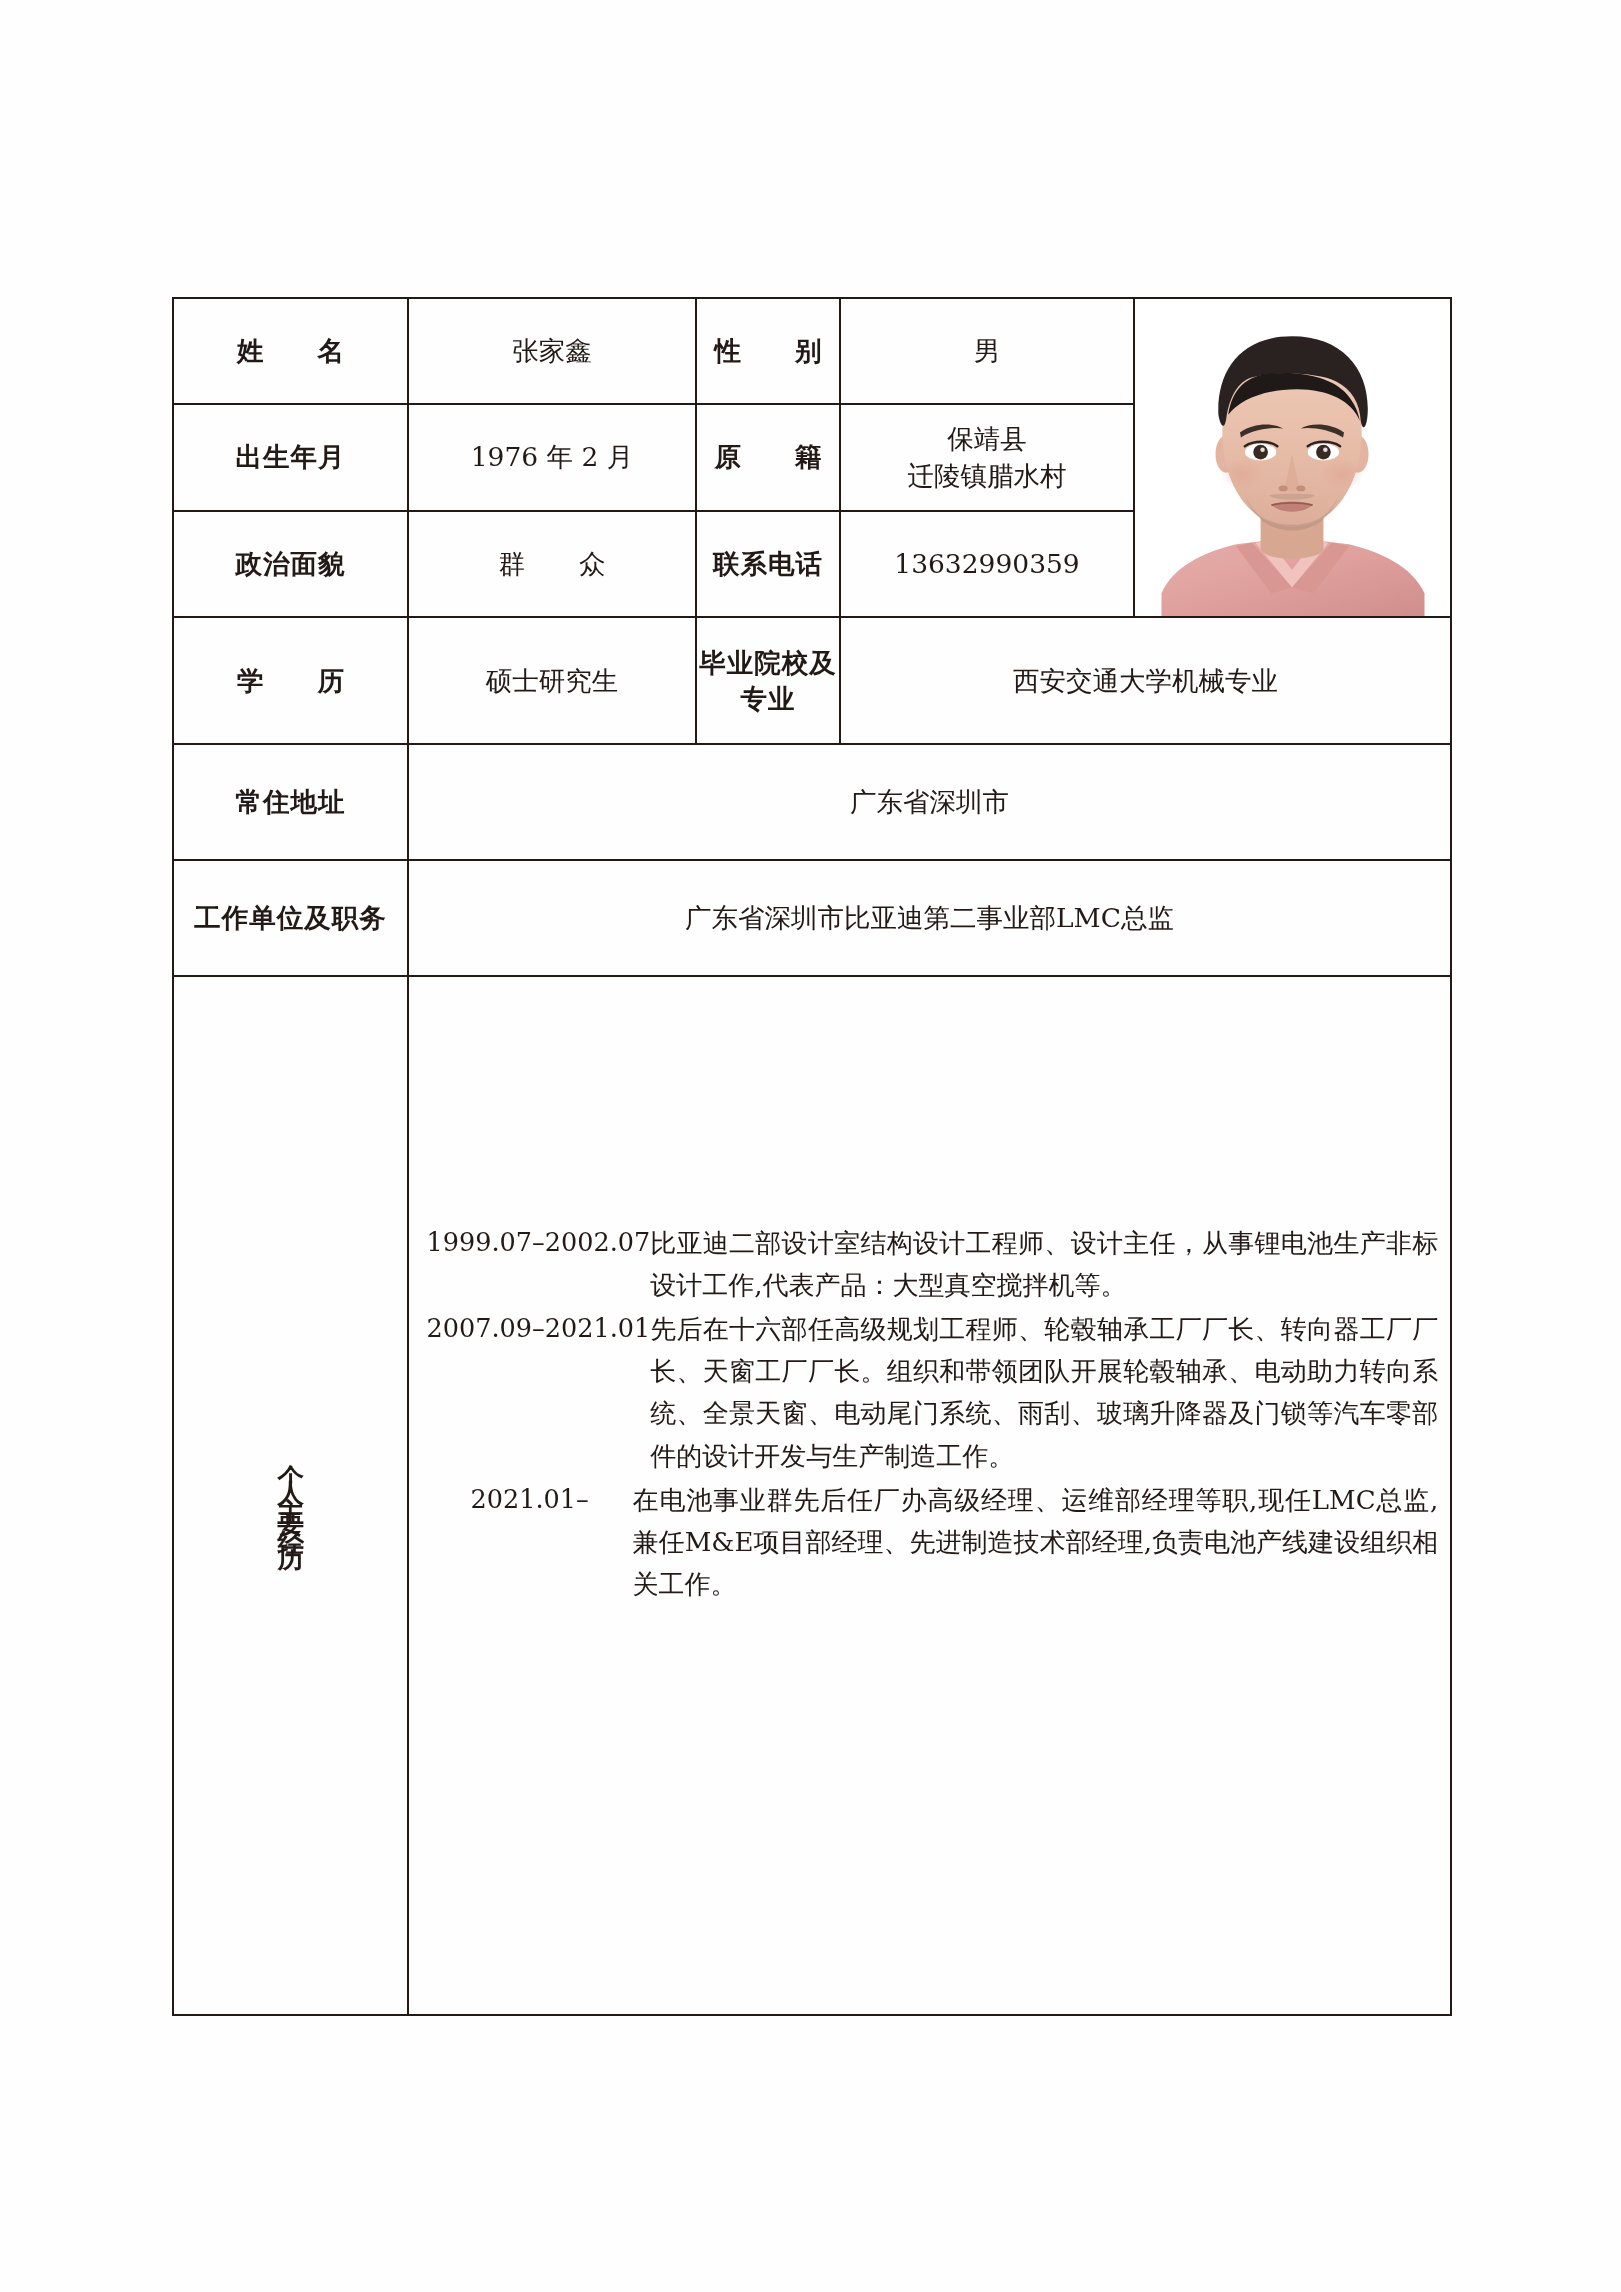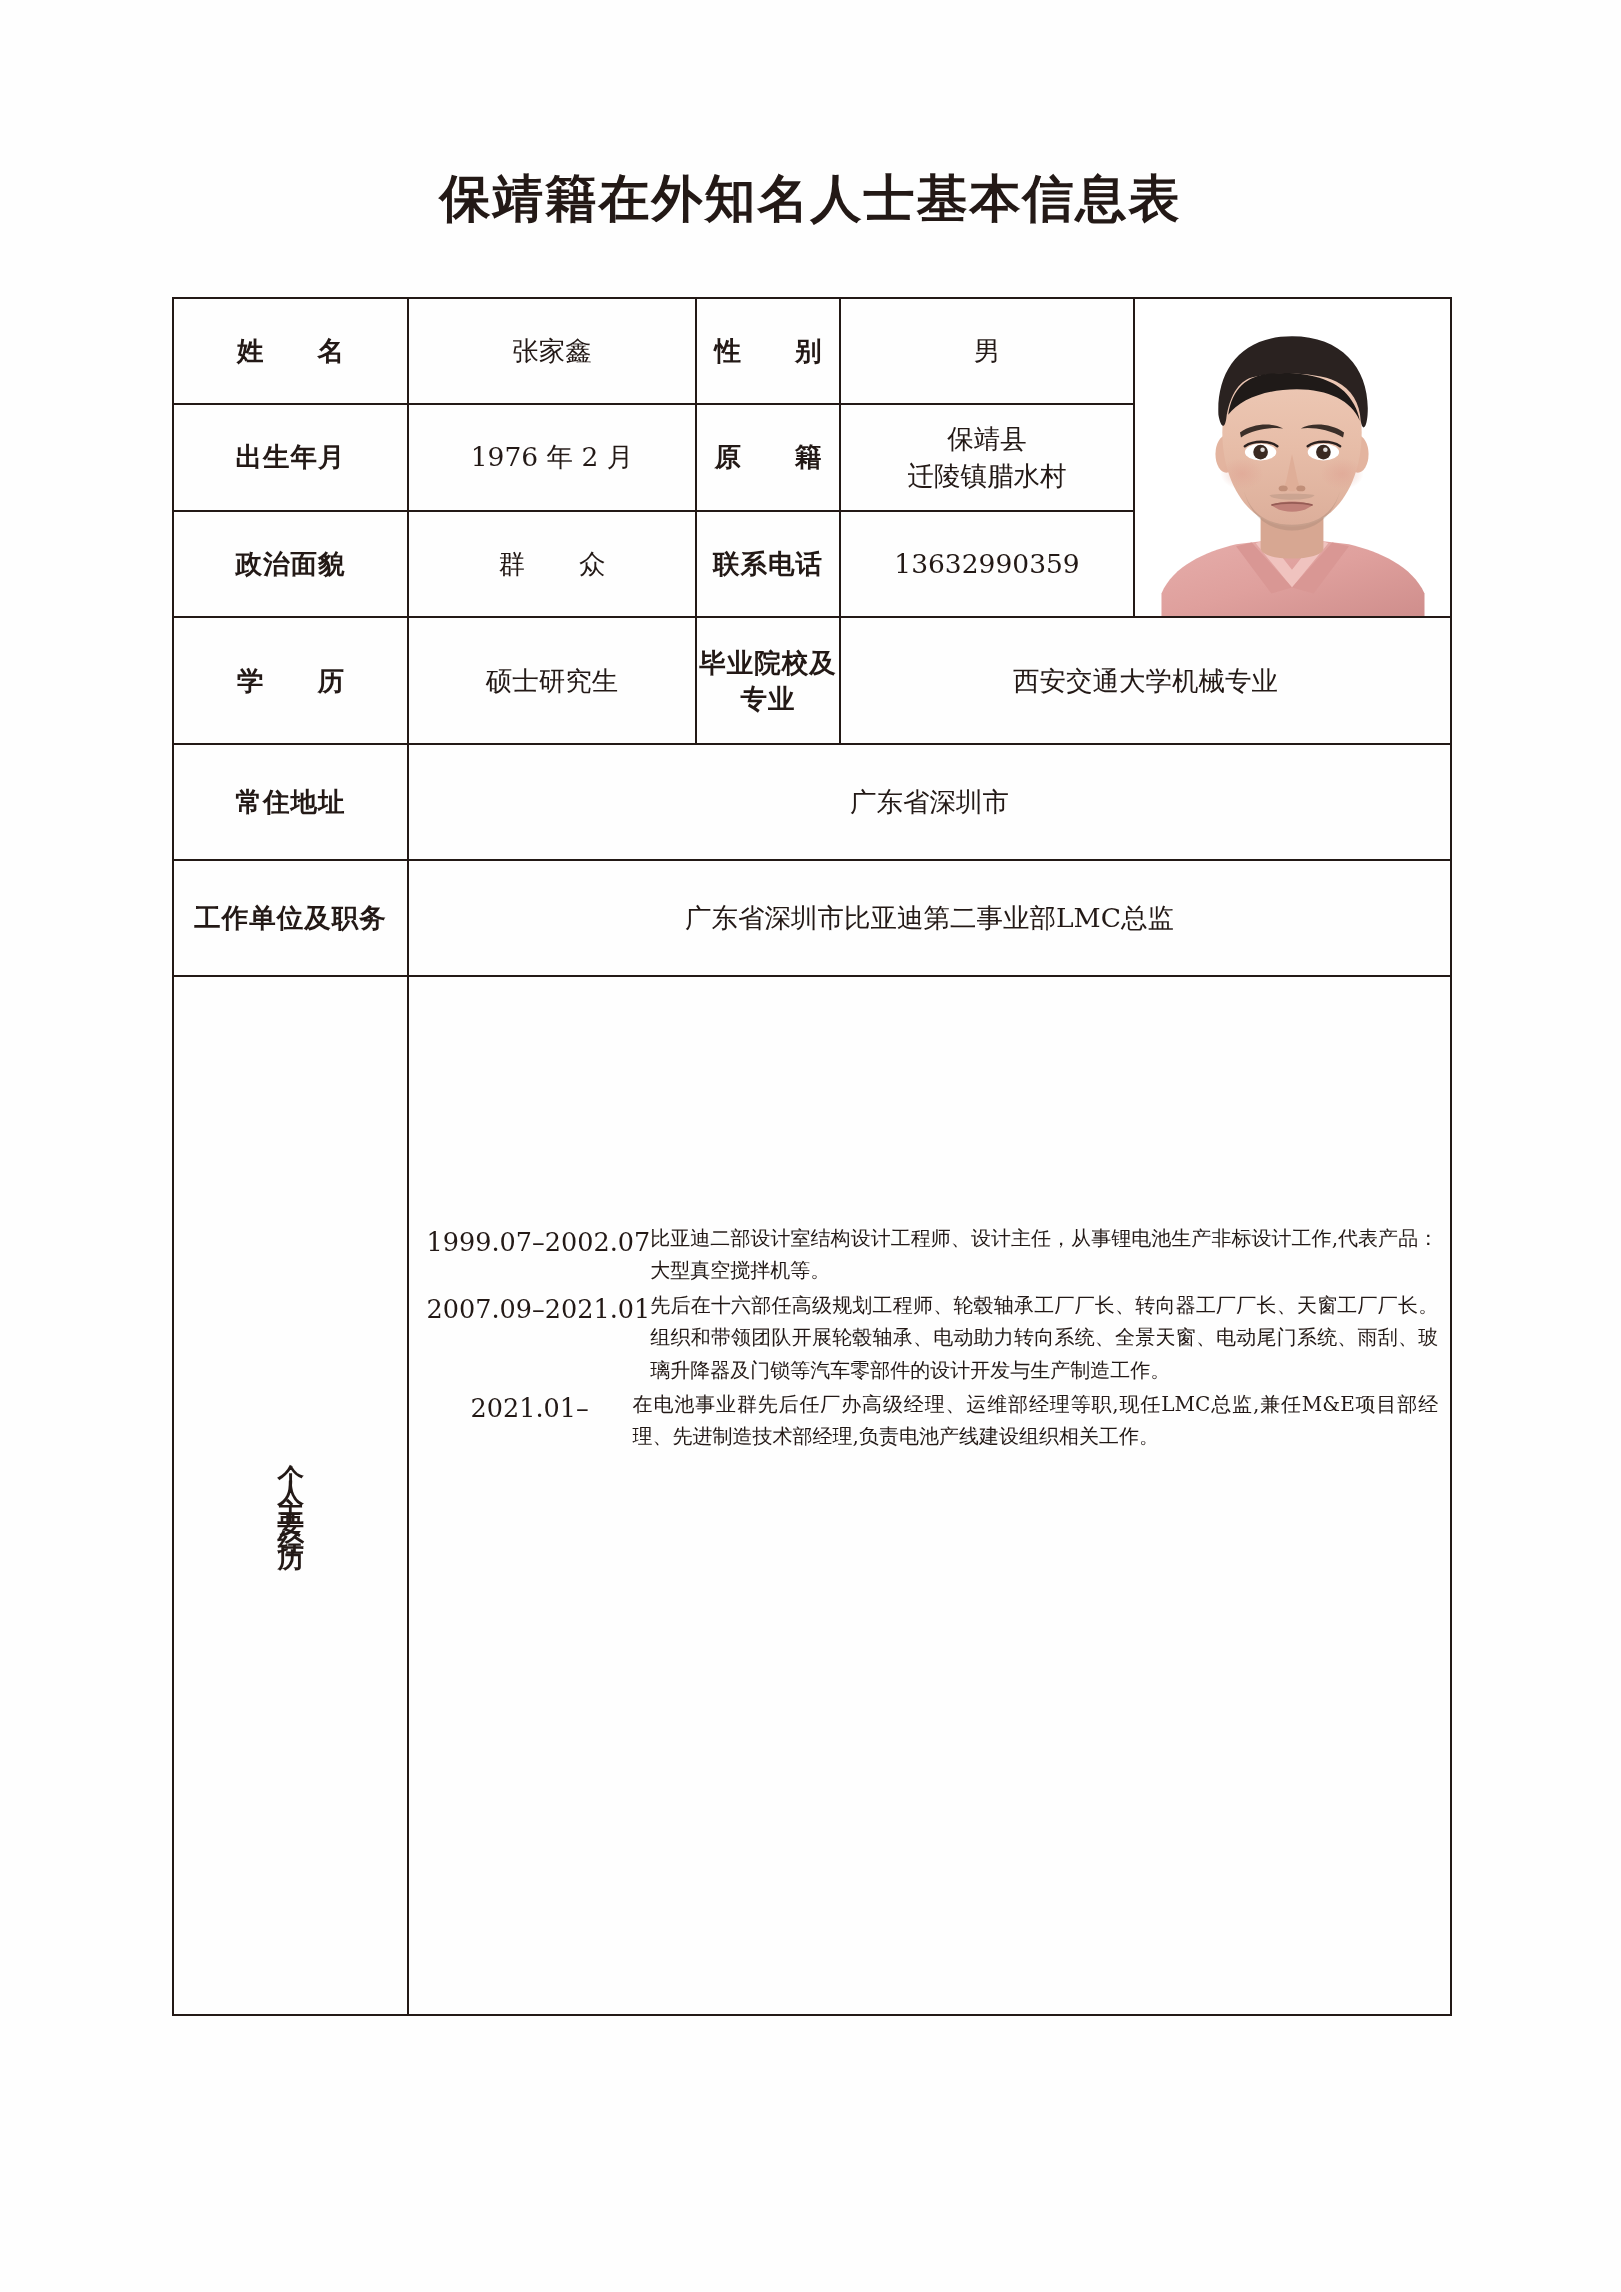--- a/index.html
+++ b/index.html
@@ -134,32 +134,31 @@
   }
   .exp-date {
     flex: 0 0 206px;
     font-size: 25.5px;
     line-height: 1.62;
     white-space: nowrap;
     font-family: "DejaVu Serif", "Liberation Serif", serif;
   }
   .exp-text {
     flex: 1 1 auto;
-    font-size: 20px;
+    font-size: 26px;
     line-height: 1.62;
     text-align: justify;
     text-justify: inter-ideograph;
   }
 </style>
 </head>
 <body>
 
 <div class="page">
 
-  <div class="doc-title">保靖籍在外知名人士基本信息表</div>
 
   <table class="info-table">
     <colgroup>
       <col style="width:235px">
       <col style="width:144px">
       <col style="width:144px">
       <col style="width:144px">
       <col style="width:172px">
       <col style="width:122px">
       <col style="width:317px">

